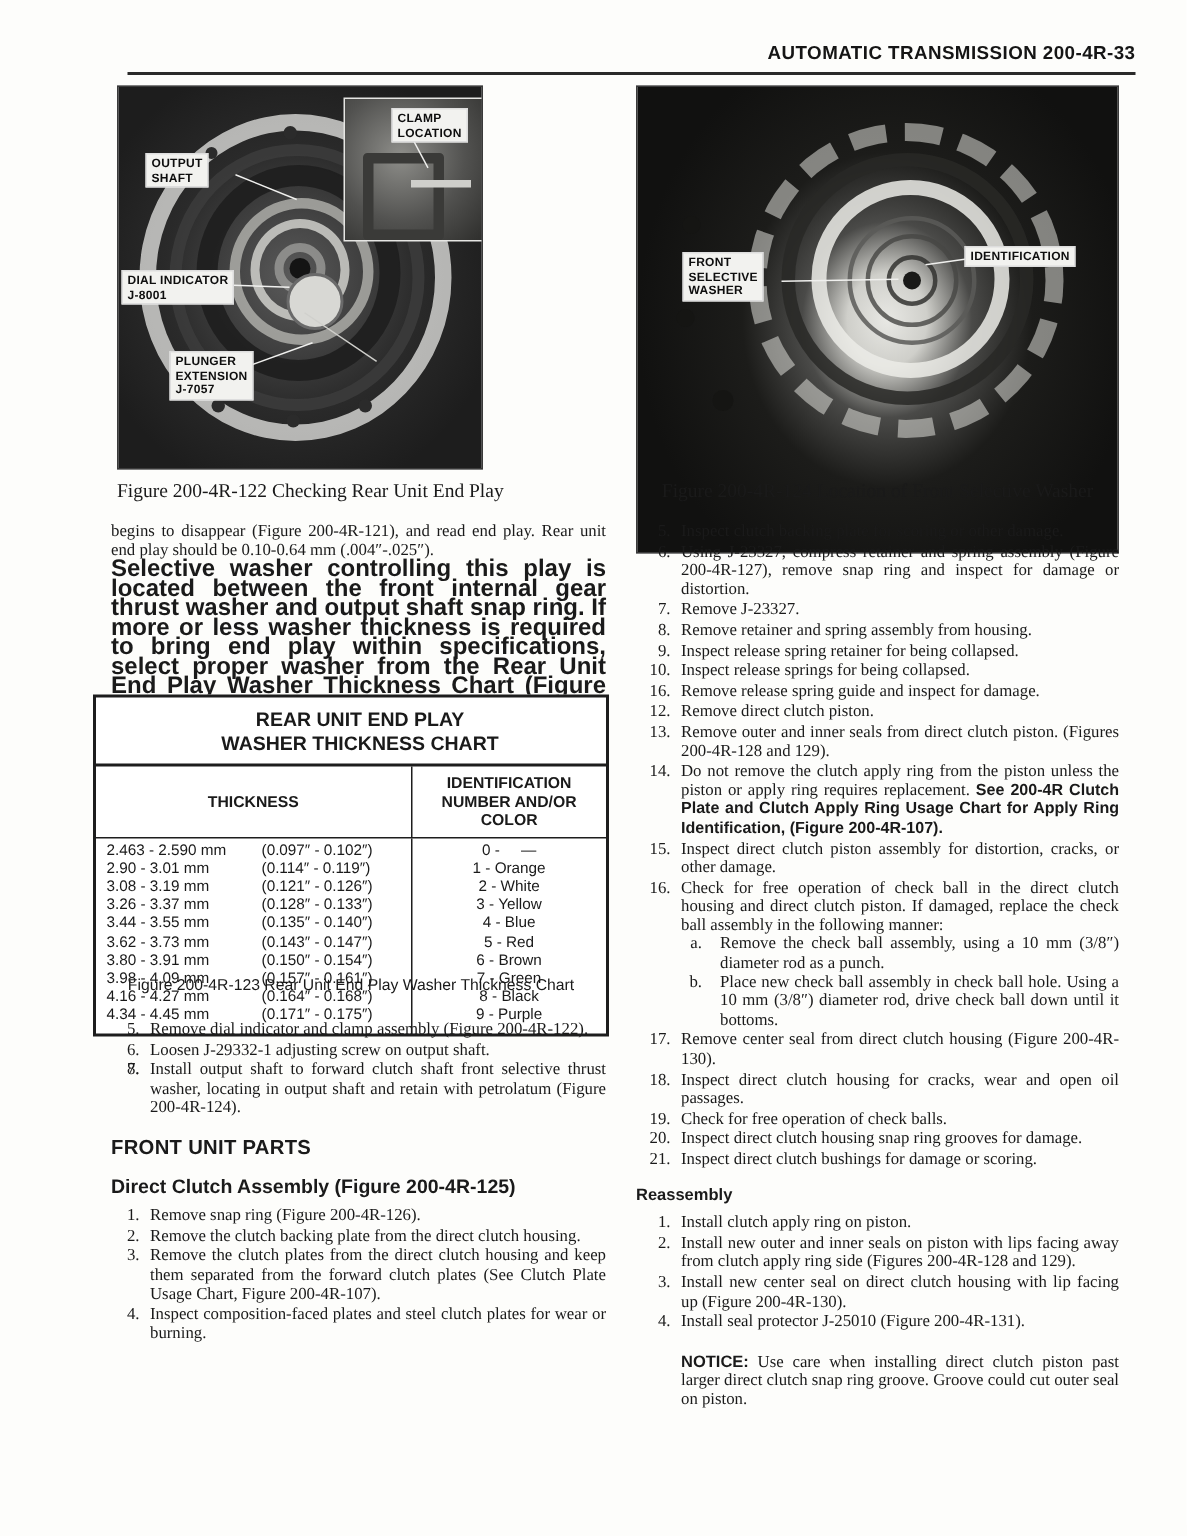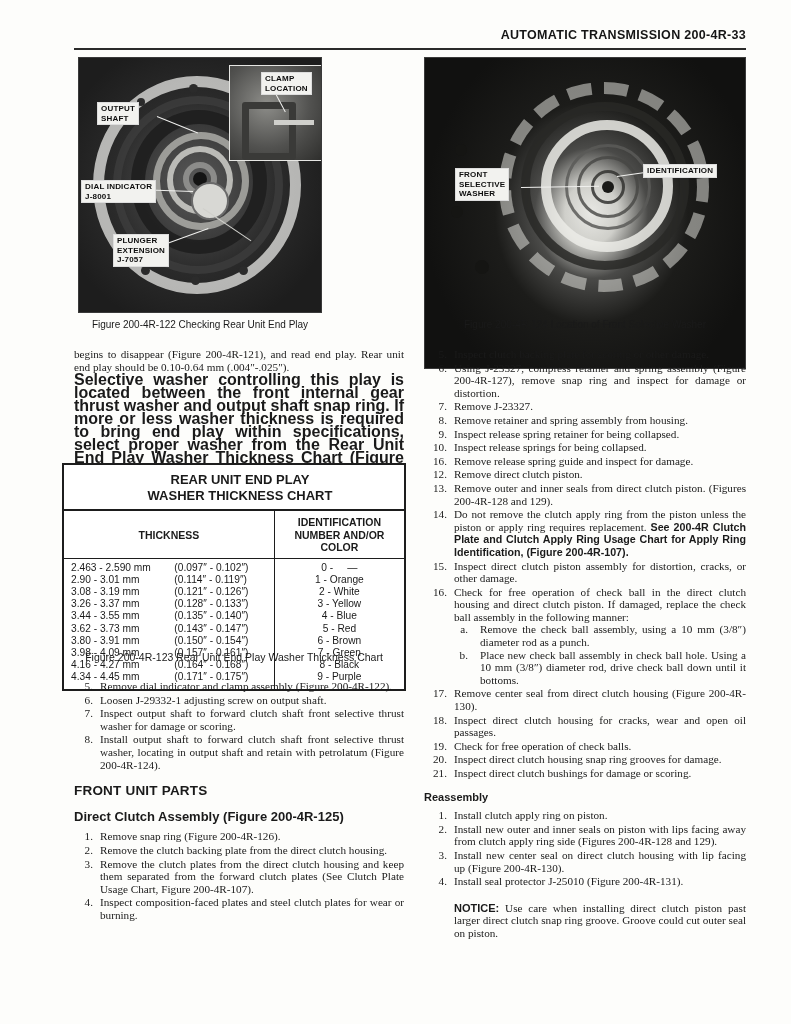--- a/index.html
+++ b/index.html
@@ -18,21 +18,21 @@
 
   .page {
     position: absolute;
     inset: 0;
     background: #fdfdfb;
   }
 
   
   .header {
     position: absolute;
-    left: 74px;
+    left: 85px;
     top: 28px;
     width: 672px;
     height: 22px;
   }
   .header-title {
     position: absolute;
     right: 0;
     top: 0;
     font-family: "Liberation Sans", sans-serif;
     font-weight: bold;
@@ -58,22 +58,22 @@
     position: absolute;
     inset: 0;
     border: 1px solid #3a3a3a;
     overflow: hidden;
     background: #8d8d8d;
   }
   .fig-caption {
     position: absolute;
     left: 0;
     right: 0;
-    font-family: Liberation Sans, sans-serif;
-    font-size: 10px;
+    font-family: Liberation Serif, serif;
+    font-size: 13px;
     text-align: center;
     color: #1a1a1a;
     white-space: nowrap;
   }
 
   
   .photo {
     position: absolute;
     inset: 0;
   }
@@ -436,21 +436,21 @@
           <div class="row-ident">9 - Purple</div>
         </div>
     </div>
   </div>
   <div class="chart-caption">Figure 200-4R-123 Rear Unit End Play Washer Thickness Chart</div>
 
   <div class="col" style="left:74px; top:680px; width:330px;">
     <ol class="steps" id="left-steps-1">
         <li><span class="num">5.</span><span>Remove dial indicator and clamp assembly (Figure 200-4R-122).</span></li>
         <li><span class="num">6.</span><span>Loosen J-29332-1 adjusting screw on output shaft.</span></li>
-        <li><span class="num">7.</span><span>Inspect output shaft to forward clutch shaft front selective thrust washer for damage or scoring.</span></li>
+        <li><span class="num">7.</span></li>
         <li><span class="num">8.</span><span>Install output shaft to forward clutch shaft front selective thrust washer, locating in output shaft and retain with petrolatum (Figure 200-4R-124).</span></li>
       </ol>
     <h2 class="sect" style="margin-top:14px;">FRONT UNIT PARTS</h2>
     <h3 class="subsect" style="margin-top:13px;">Direct Clutch Assembly (Figure 200-4R-125)</h3>
     <ol class="steps" id="left-steps-2" style="margin-top:7px;">
         <li><span class="num">1.</span><span>Remove snap ring (Figure 200-4R-126).</span></li>
         <li><span class="num">2.</span><span>Remove the clutch backing plate from the direct clutch housing.</span></li>
         <li><span class="num">3.</span><span>Remove the clutch plates from the direct clutch housing and keep them separated from the forward clutch plates (See Clutch Plate Usage Chart, Figure 200-4R-107).</span></li>
         <li><span class="num">4.</span><span>Inspect composition-faced plates and steel clutch plates for wear or burning.</span></li>
       </ol>

